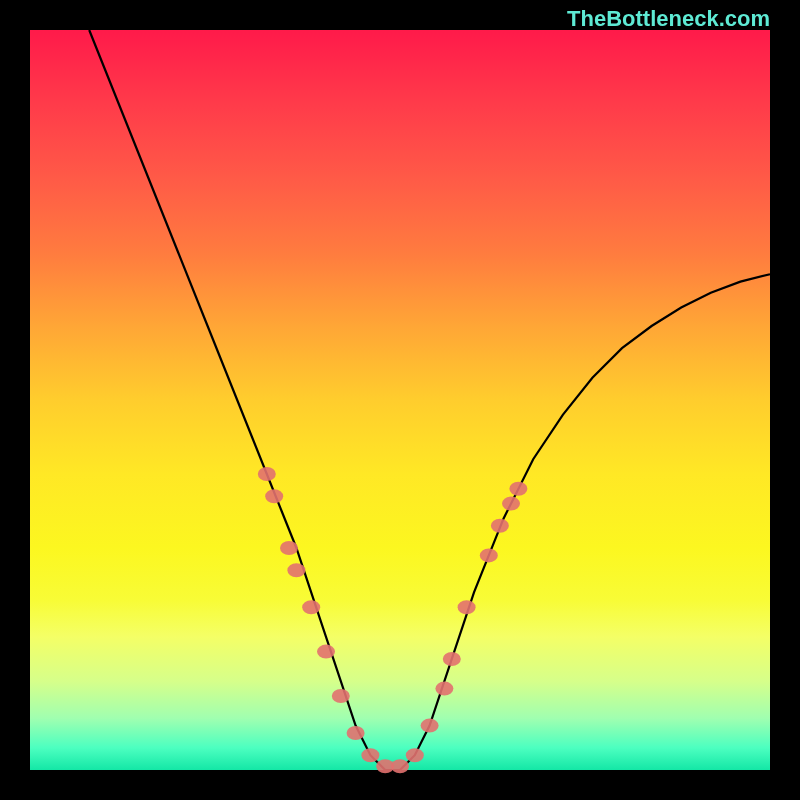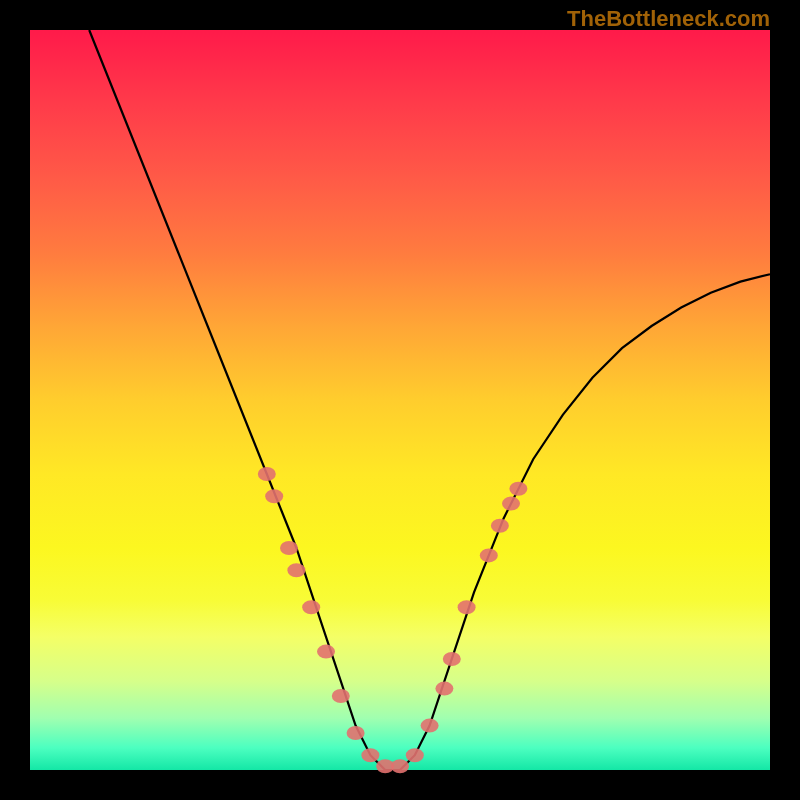--- a/index.html
+++ b/index.html
@@ -33,21 +33,21 @@
       #14e7a6 100%
     );
   }
   .watermark {
     position: absolute;
     top: 6px;
     right: 30px;
     font-family: Arial, Helvetica, sans-serif;
     font-size: 22px;
     font-weight: bold;
-    color: #a16207;
+    color: #5eead4;
     letter-spacing: 0px;
   }
   svg.curve {
     position: absolute;
     left: 0;
     top: 0;
     width: 740px;
     height: 740px;
     overflow: visible;
   }

